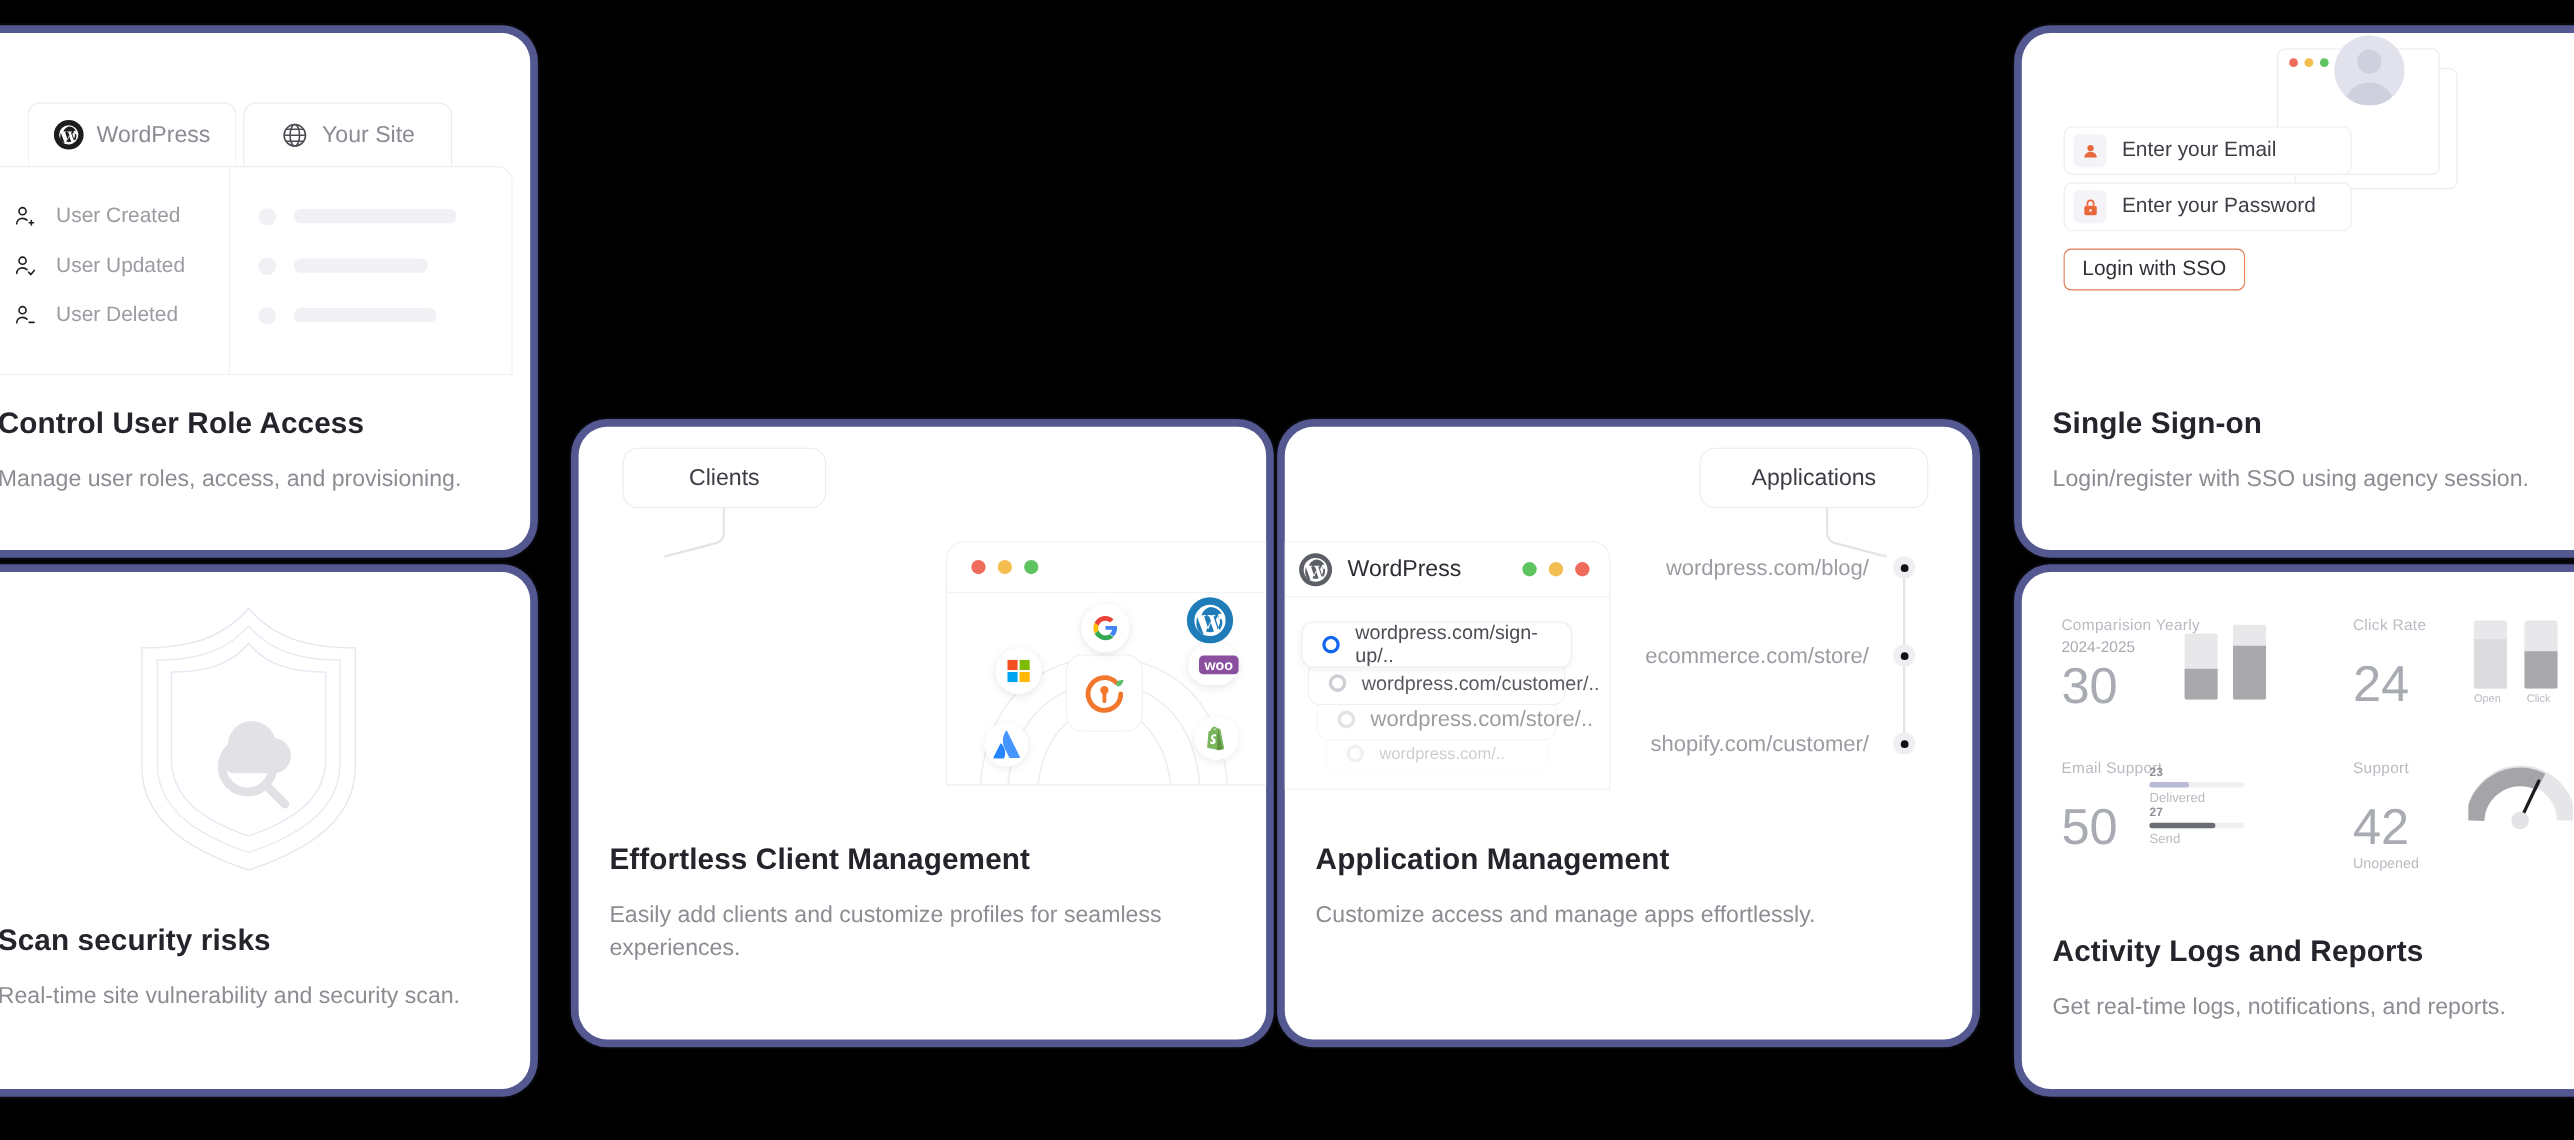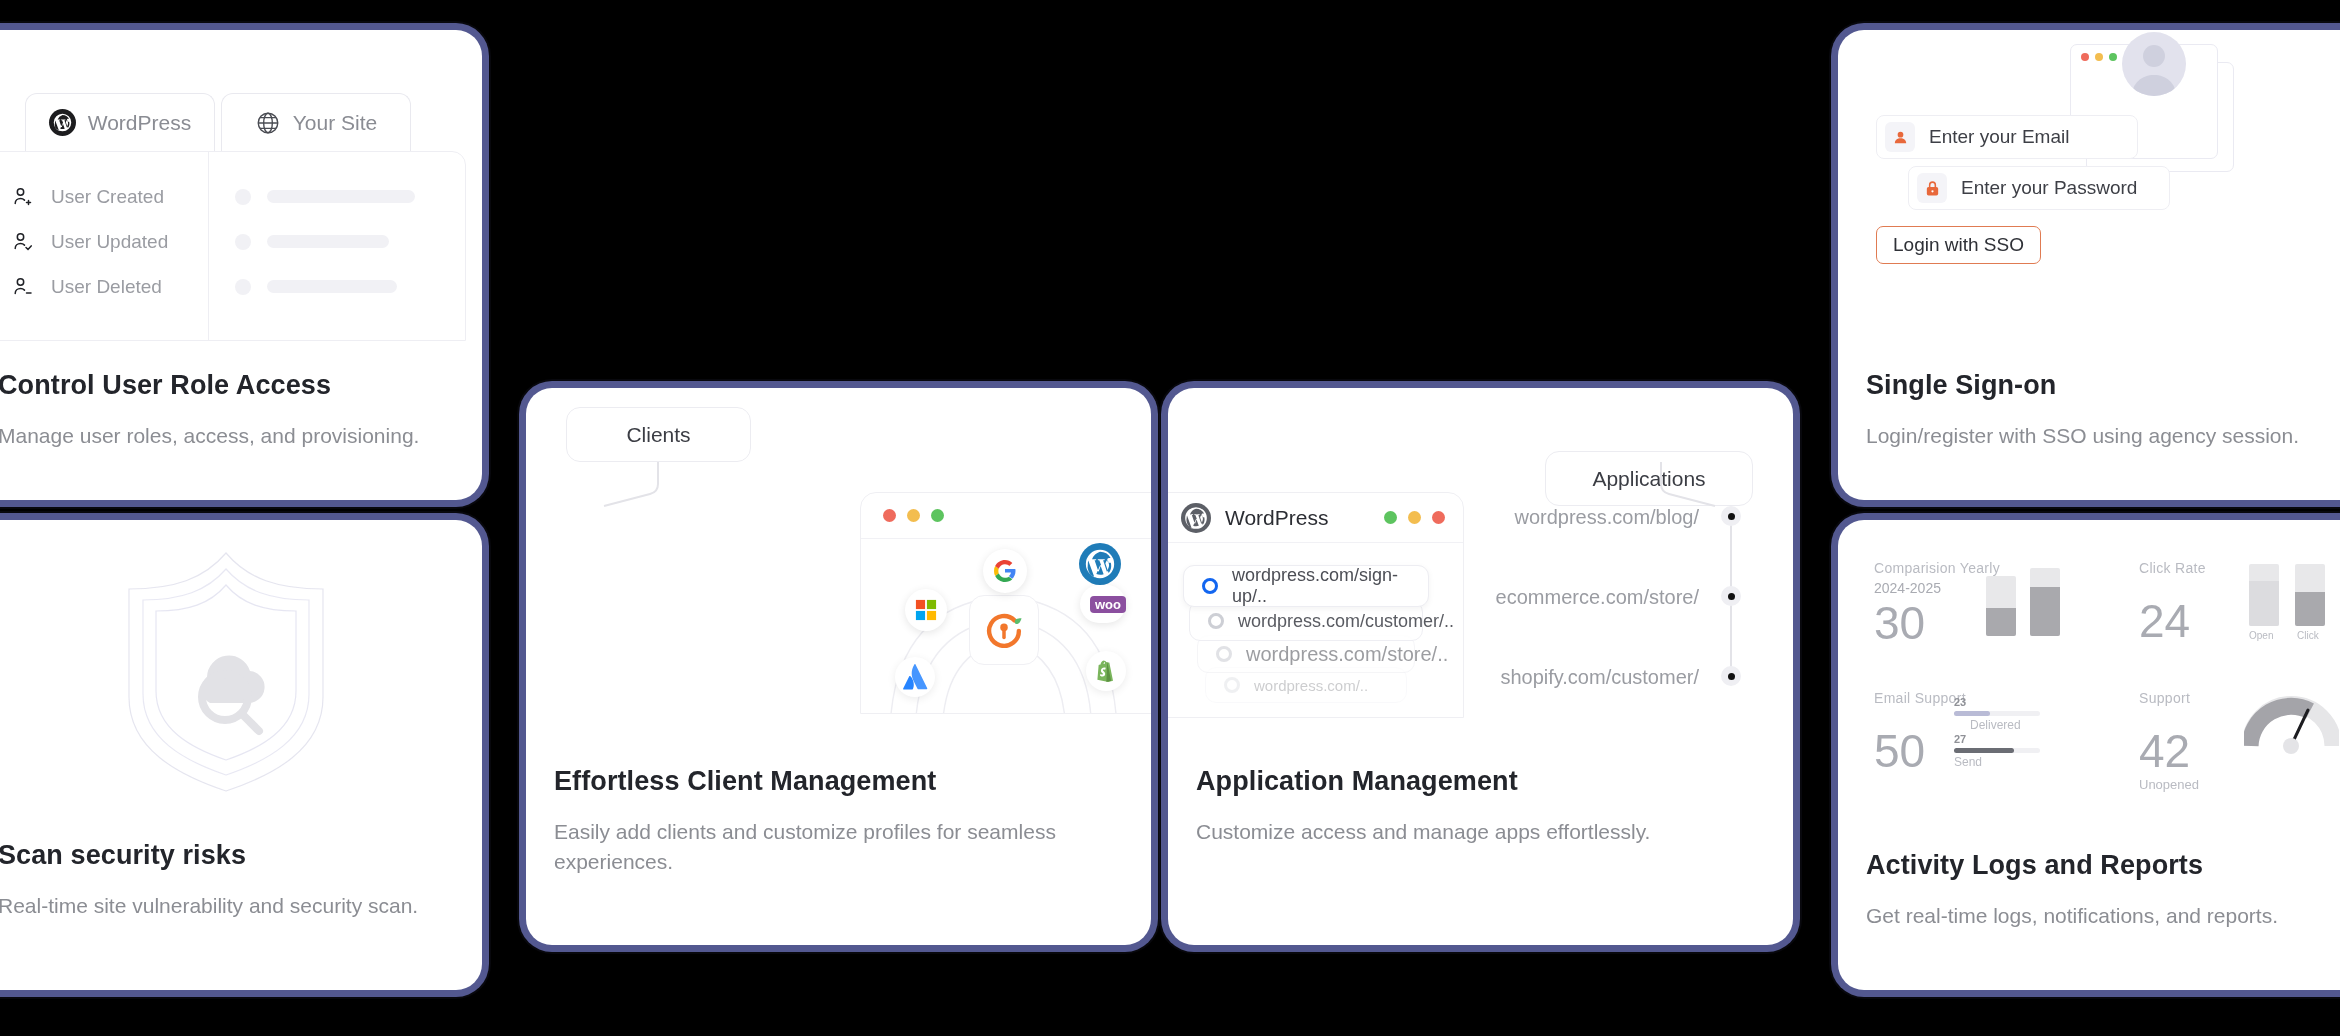--- a/index.html
+++ b/index.html
@@ -91,21 +91,21 @@
     position:absolute; border:1px solid #efeff3; border-radius:16px 0 0 0; background:#fff;
     overflow:hidden;
   }
   .browser-bar { height: 46px; border-bottom:1px solid #f1f1f5; display:flex; align-items:center; gap:11px; padding-left:22px; }
   .tlight { width:13px;height:13px;border-radius:50%; }
   .hub { position:relative; width:100%; height:100%; }
   #card-clients .txtblock { top: 378px; }
 
   
   #card-apps { left: 1168px; top: 388px; width: 625px; height: 557px; }
-  #apps-chip { right: 40px; top: 19px; width: 208px; height: 55px; margin-top: 44px; }
+  #apps-chip { right: 40px; top: 19px; width: 208px; height: 55px; }
   .wpwin {
     position:absolute; border:1px solid #efeff3; border-radius:0 16px 0 0; background:#fff;
     overflow:hidden;
   }
   .wpwin-bar { height: 50px; border-bottom:1px solid #f1f1f5; display:flex; align-items:center; padding: 0 18px; gap: 14px; }
   .wpwin-bar .name { font-size:21px; color:#2b2d33; }
   .wpwin-bar .dots { margin-left:auto; display:flex; gap:11px; }
   .urlitem {
     border:1px solid #ededf2; border-radius:11px; background:#fff;
     display:flex; align-items:center; gap:14px; padding: 0 18px;
@@ -429,21 +429,21 @@
       <div class="ssofield" style="left:38px; top:85px; width:262px;">
         <span class="ssoicon">
           <svg width="17" height="17" viewBox="0 0 24 24" fill="#e8683b">
               <circle cx="12" cy="8" r="4"></circle>
               <path d="M4 20c0-4.4 3.6-7 8-7s8 2.6 8 7z"></path>
             </svg>
         </span>
         <span>Enter your Email</span>
       </div>
 
-      <div class="ssofield" style="left:38px; top:136px; width:262px;margin-left:32px;">
+      <div class="ssofield" style="left:38px; top:136px; width:262px;">
         <span class="ssoicon">
           <svg width="17" height="17" viewBox="0 0 24 24" fill="#e8683b">
               <rect x="4" y="10" width="16" height="12" rx="2.5"></rect>
               <path d="M8 10V7a4 4 0 018 0v3" fill="none" stroke="#e8683b" stroke-width="2.2"></path>
               <circle cx="12" cy="16" r="1.6" fill="#fff"></circle>
             </svg>
         </span>
         <span>Enter your Password</span>
       </div>
 
@@ -491,21 +491,21 @@
       </div>
 
       <div class="wg" style="left:0; top:130px; width:240px;">
         <div class="wg-title">Email Support</div>
         <div class="wg-num" style="margin-top:22px">50</div>
         <div style="position:absolute;left:80px;top:6px;width:90px;height:60px;">
           <span class="pnum" style="left:0; top:0;">23</span>
           <div class="prog" style="left:0; top:15px; width:86px;">
               <span class="pf" style="width:42%;background:#b9bbd6"></span>
             </div>
-          <span class="plbl" style="left:16px; top:22px;text-align:center;">Delivered</span>
+          <span class="plbl" style="left:0; top:22px;text-align:center;">Delivered</span>
           <span class="pnum" style="left:0; top:37px;">27</span>
           <div class="prog" style="left:0; top:52px; width:86px;">
               <span class="pf" style="width:70%;background:#6b6d74"></span>
             </div>
           <span class="plbl" style="left:0; top:59px;">Send</span>
         </div>
       </div>
 
       <div class="wg" style="left:265px; top:130px; width:220px;">
         <div class="wg-title">Support</div>

